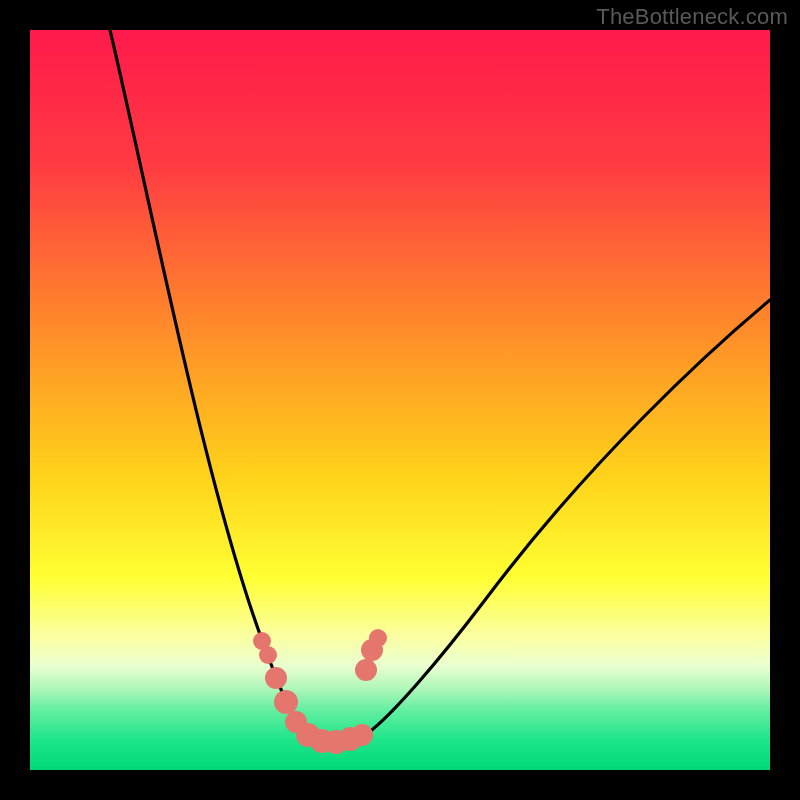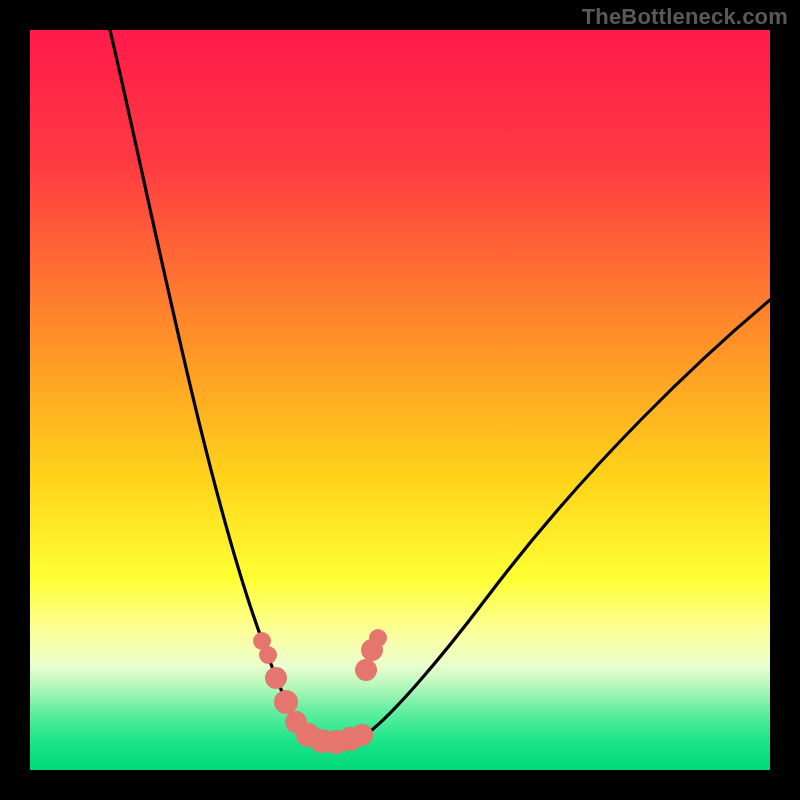--- a/index.html
+++ b/index.html
@@ -39,21 +39,21 @@
     top: 0;
     width: 100%;
     height: 100%;
   }
   .watermark {
     position: absolute;
     top: 4px;
     right: 12px;
     font-family: Arial, Helvetica, sans-serif;
     font-size: 22px;
-    font-weight: 700;
+    font-weight: 400;
     color: #595959;
     letter-spacing: 0.2px;
   }
 </style>
 </head>
 <body>
 
 <div class="frame">
 
   <div class="plot-area">

